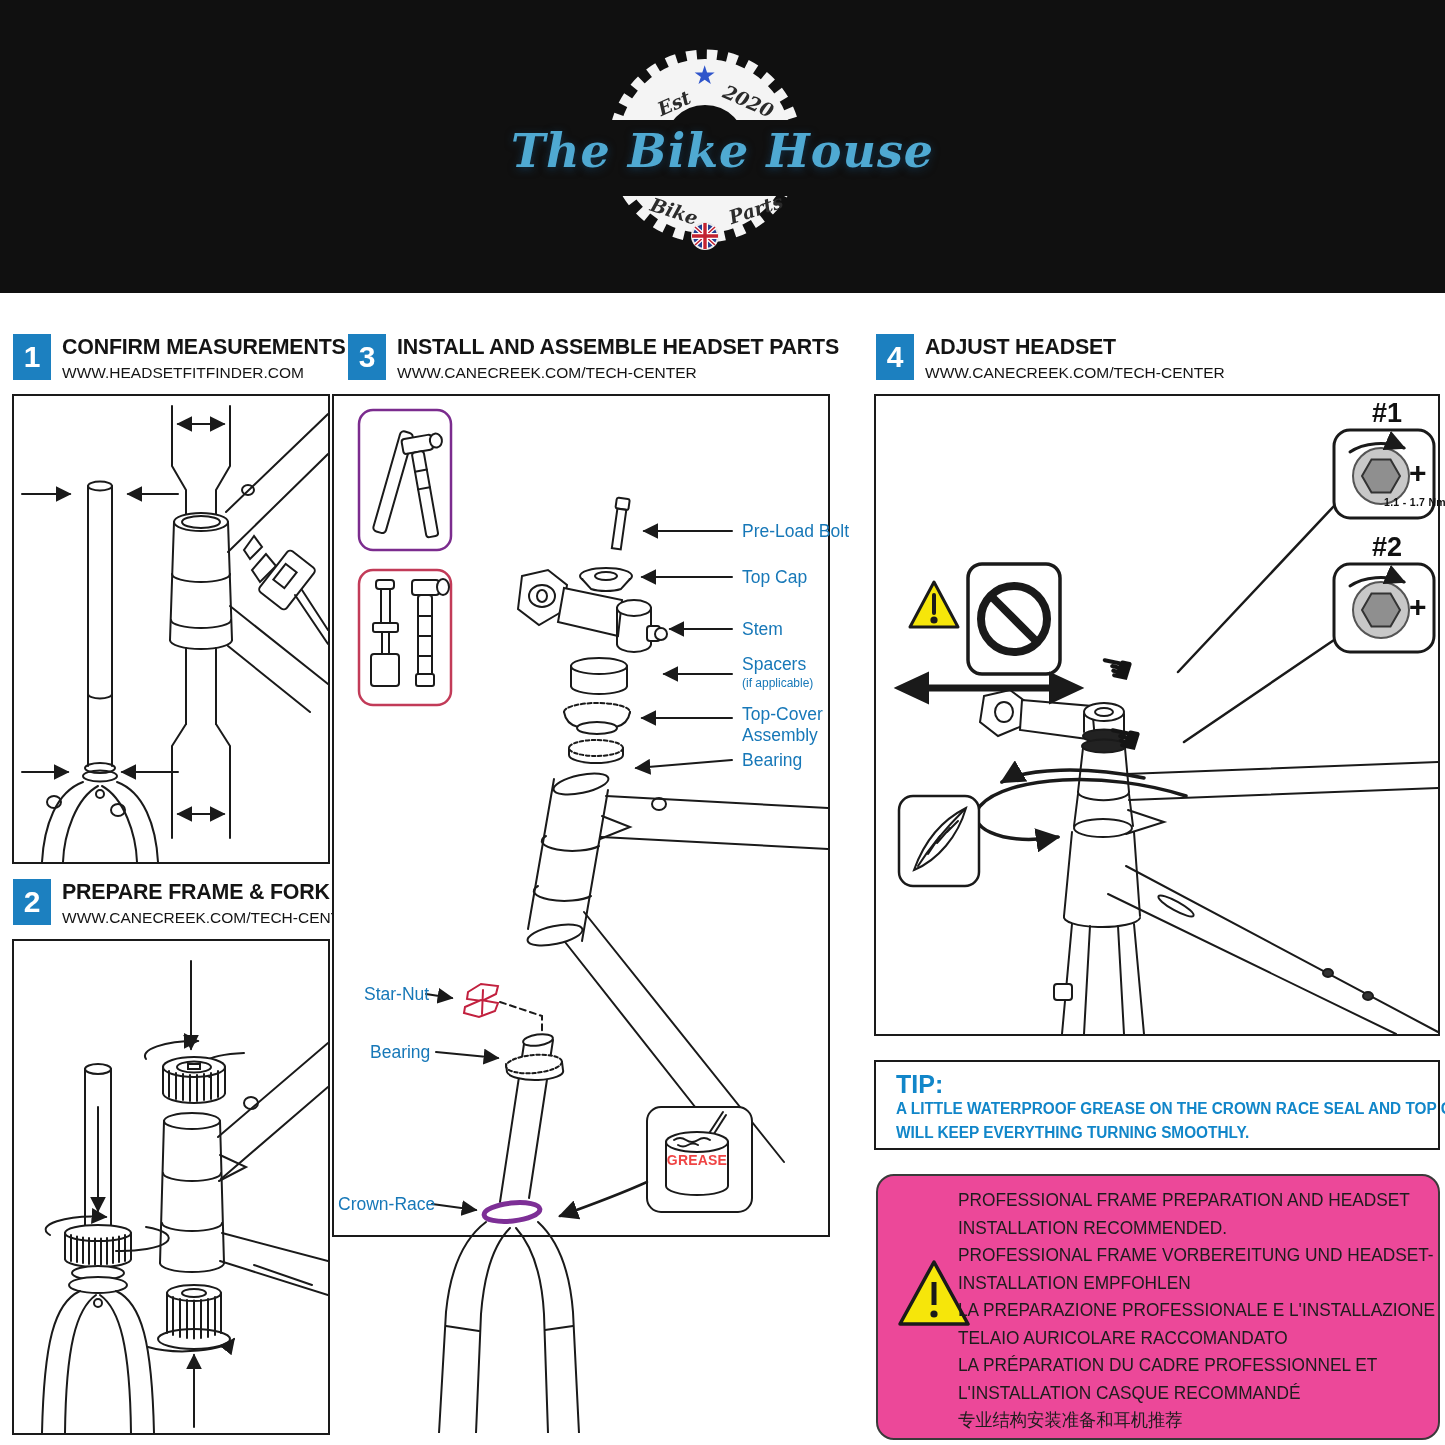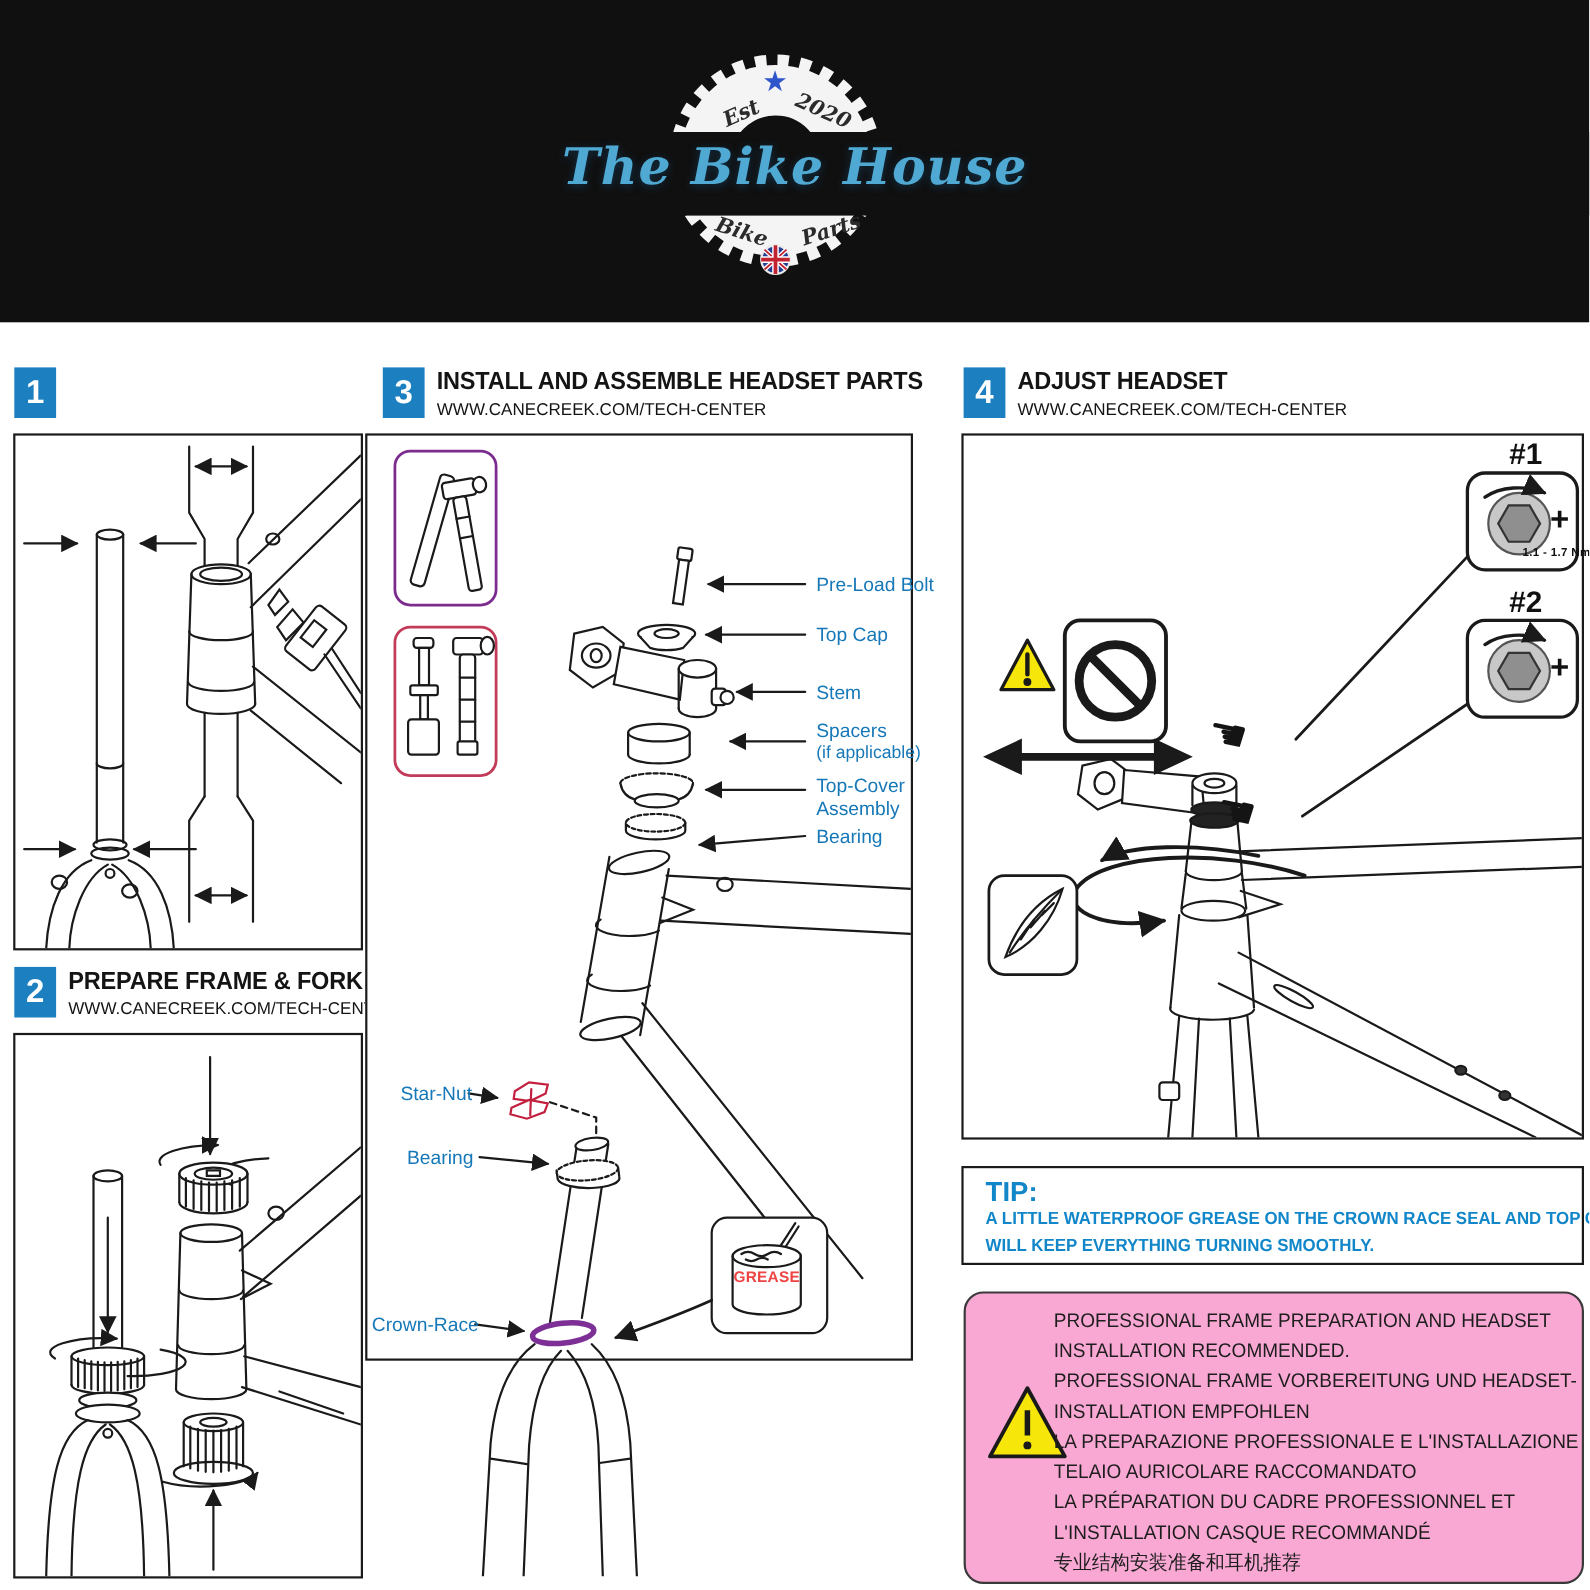--- a/index.html
+++ b/index.html
@@ -22,34 +22,34 @@
   .sec-head{position:absolute;display:flex;gap:11px;}
   .hd-num{width:38px;height:46px;background:#1c80c0;color:#fff;text-align:center;
           font:700 30px/46px "Liberation Sans",sans-serif;flex:0 0 auto;}
   .hd-title{font:700 22.5px "Liberation Sans",sans-serif;color:#141414;white-space:nowrap;
             transform:scaleX(.95);transform-origin:left top;letter-spacing:-.2px;}
   .hd-url{font:400 15.5px "Liberation Sans",sans-serif;color:#141414;margin-top:4px;white-space:nowrap;}
   
   .panel{position:absolute;border:2px solid #1a1a1a;background:#fff;box-sizing:border-box;}
   .panel svg{position:absolute;left:0;top:0;}
   .plabel{position:absolute;font:400 17.5px "Liberation Sans",sans-serif;color:#1778b8;white-space:nowrap;}
-  .plabel.small{font-size:16px;}
+  .plabel.small{font-size:12px;}
   .hashlbl{position:absolute;font:700 27px "Liberation Sans",sans-serif;color:#111;}
   .pluslbl{position:absolute;font:700 30px "Liberation Sans",sans-serif;color:#111;}
   .torque{position:absolute;font:700 10.5px "Liberation Sans",sans-serif;color:#111;
           text-align:center;letter-spacing:.3px;padding-left:31px;}
   .hand{position:absolute;font:40px "DejaVu Sans",sans-serif;color:#141414;line-height:1;}
   .greaselbl{position:absolute;font:600 14px "Liberation Sans",sans-serif;color:#ef4444;
              text-align:center;letter-spacing:.2px;}
   
   .tipbox{position:absolute;border:2px solid #1a1a1a;background:#fff;box-sizing:border-box;padding-left:24px;}
   .tip-head{position:absolute;left:20px;top:8px;font:700 25px "Liberation Sans",sans-serif;color:#1186c9;}
   .tip-line{position:absolute;left:20px;font:600 16px "Liberation Sans",sans-serif;color:#1186c9;
             white-space:nowrap;transform:scaleX(.96);transform-origin:left top;}
-  .warnbox{position:absolute;background:#f9a8d4;border:2px solid #3a3a3a;border-radius:18px;box-sizing:border-box;}
+  .warnbox{position:absolute;background:#ec4899;border:2px solid #3a3a3a;border-radius:18px;box-sizing:border-box;}
   .warn-line{font:400 18px "Liberation Sans",sans-serif;color:#1d1d1d;line-height:27.5px;
              white-space:nowrap;transform:scaleX(.96);transform-origin:left top;}
 </style>
 </head>
 <body>
 
 <div class="page">
 
   <header class="banner">
     <div class="glow"></div>
@@ -72,20 +72,24 @@
       <circle cx="15" cy="15" r="13" fill="#243f92" stroke="#e8e8e8" stroke-width="2"></circle>
       <path d="M5 6 L25 24 M25 6 L5 24" stroke="#fff" stroke-width="4"></path>
       <path d="M5 6 L25 24 M25 6 L5 24" stroke="#c22330" stroke-width="1.6"></path>
       <path d="M15 2 V28 M2 15 H28" stroke="#fff" stroke-width="6"></path>
       <path d="M15 2 V28 M2 15 H28" stroke="#c22330" stroke-width="3.4"></path>
     </svg>
   </header>
 
   <div class="sec-head" style="left:13px;top:334px;">
     <div class="hd-num">1</div>
+    <div>
+      <div class="hd-title">CONFIRM MEASUREMENTS</div>
+      <div class="hd-url">WWW.HEADSETFITFINDER.COM</div>
+    </div>
   </div>
   <div class="sec-head" style="left:348px;top:334px;">
     <div class="hd-num">3</div>
     <div>
       <div class="hd-title">INSTALL AND ASSEMBLE HEADSET PARTS</div>
       <div class="hd-url">WWW.CANECREEK.COM/TECH-CENTER</div>
     </div>
   </div>
   <div class="sec-head" style="left:876px;top:334px;">
     <div class="hd-num">4</div>

